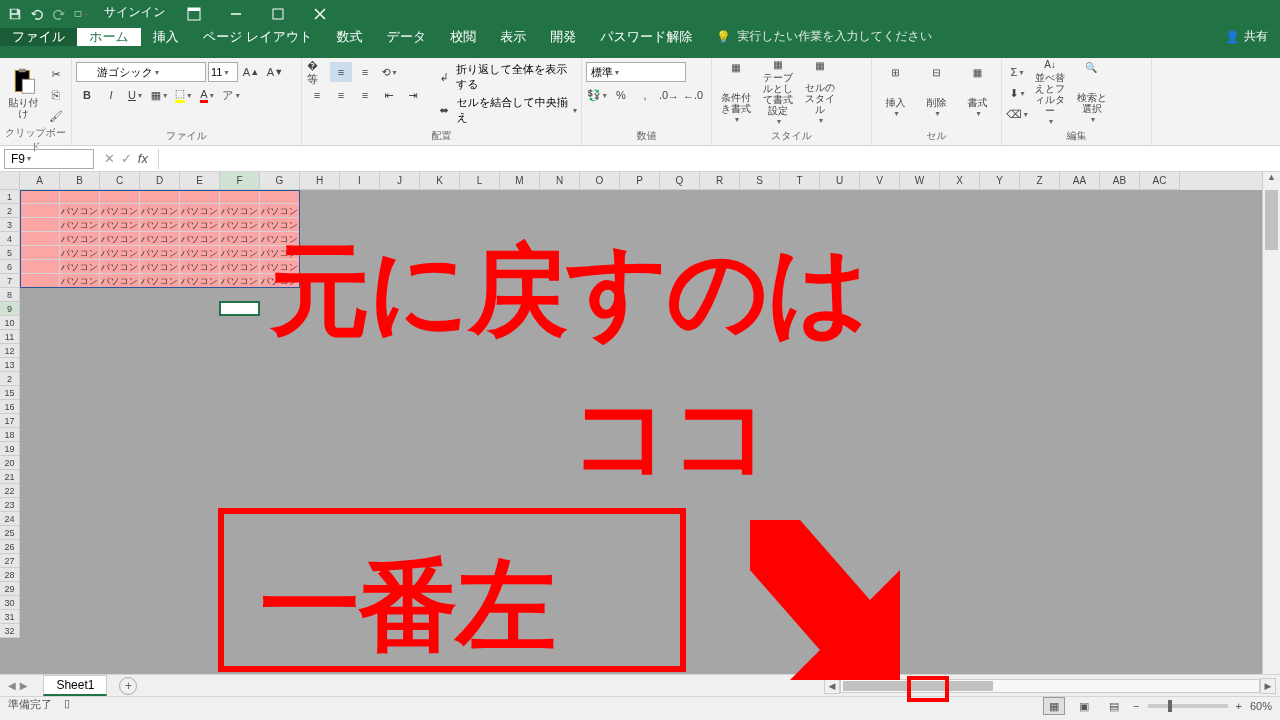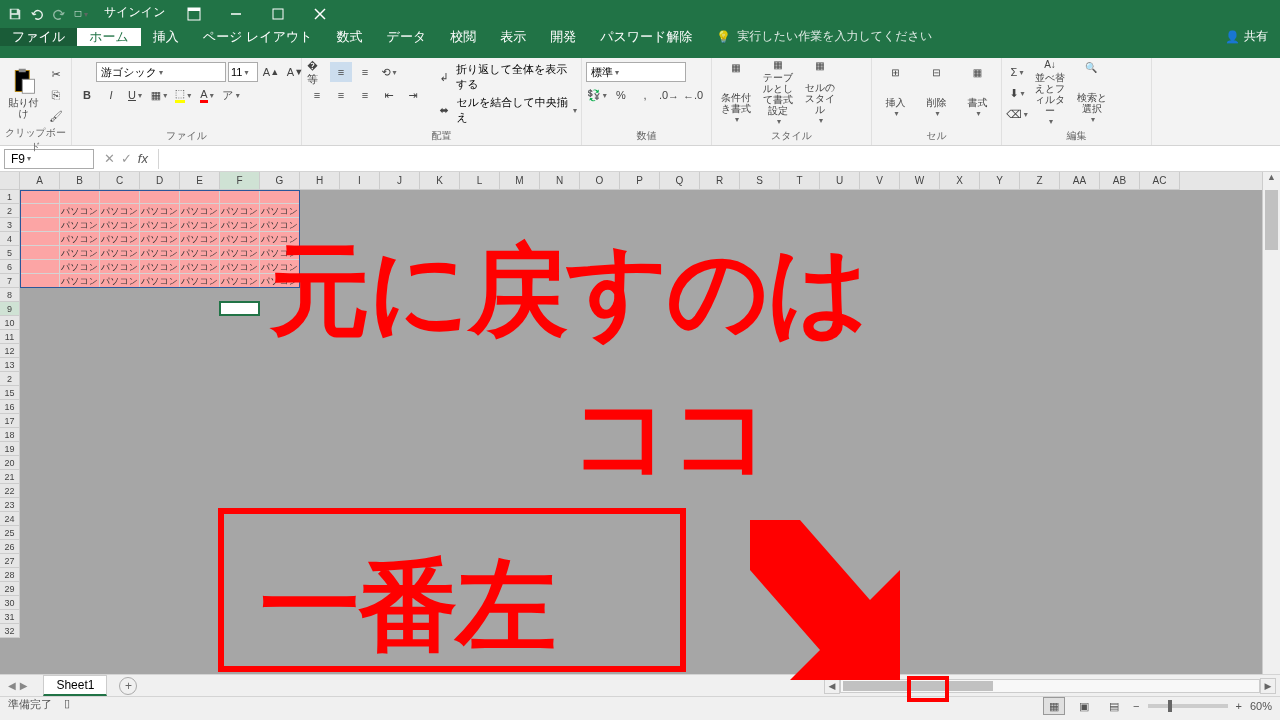--- a/index.html
+++ b/index.html
@@ -18,21 +18,21 @@
 .share { padding: 0 12px; display: flex; align-items: center; gap: 4px; font-size: 12px;}
 .ribbon { height: 88px; background: #f3f3f3; border-bottom: 1px solid #d4d4d4; display: flex; }
 .rgroup { border-right: 1px solid #e0e0e0; display: flex; flex-direction: column; padding: 2px 4px 0; position: relative; }
 .rgroup-body { flex: 1; display: flex; align-items: flex-start; gap: 2px; }
 .rgroup-label { font-size: 10px; color: #666; text-align: center; padding-bottom: 2px; position: relative;}
 .rbtn-lg { width: 40px; height: 66px; display: flex; flex-direction: column; align-items: center; justify-content: center; gap: 2px; font-size: 10px; color: #444; text-align:center; line-height:1.1;}
 .rbtn-lg svg, .rbtn-lg .ico { width: 28px; height: 28px; }
 .rstack { display: flex; flex-direction: column; gap: 1px; }
 .rrow { display: flex; gap: 2px; align-items: center; }
 .rbtn-sm { width: 22px; height: 20px; display: inline-flex; align-items: center; justify-content: center; font-size: 11px; color: #444; border:1px solid transparent;}
-.font-sel { width: 130px; height: 20px; border: 1px solid #ababab; background: #fff; font-size: 11px; padding: 0 4px; display:flex; align-items:center;margin-left:20px; }
+.font-sel { width: 130px; height: 20px; border: 1px solid #ababab; background: #fff; font-size: 11px; padding: 0 20px; display:flex; align-items:center; }
 .size-sel { width: 30px; height: 20px; border: 1px solid #ababab; background: #fff; font-size: 11px; padding: 0 2px; display:flex; align-items:center;}
 .num-sel { width: 100px; height: 20px; border: 1px solid #ababab; background: #fff; font-size: 11px; padding: 0 4px; display:flex; align-items:center;}
 .dd::after { content:"▾"; font-size:8px; color:#666; margin-left:2px;}
 .namebox-row { height: 26px; background: #fff; border-bottom: 1px solid #d4d4d4; display: flex; align-items: center; }
 .namebox { width: 90px; height: 20px; border: 1px solid #ababab; margin-left: 4px; font-size: 12px; padding: 0 6px; display:flex; align-items:center; background:#fff;}
 .fx-btns { display: flex; gap: 6px; padding: 0 10px; color: #999; font-size: 13px; }
 .fx { font-style: italic; color:#555; font-size:13px; }
 .formula-bar { flex: 1; height: 20px; border-left: 1px solid #d4d4d4; }
 .grid-area { position: absolute; top: 172px; left: 0; right: 0; bottom: 24px; background: #a6a6a6; }
 .colhdrs { position: absolute; top: 0; left: 20px; right: 18px; height: 18px; display: flex; background: #e6e6e6; }

